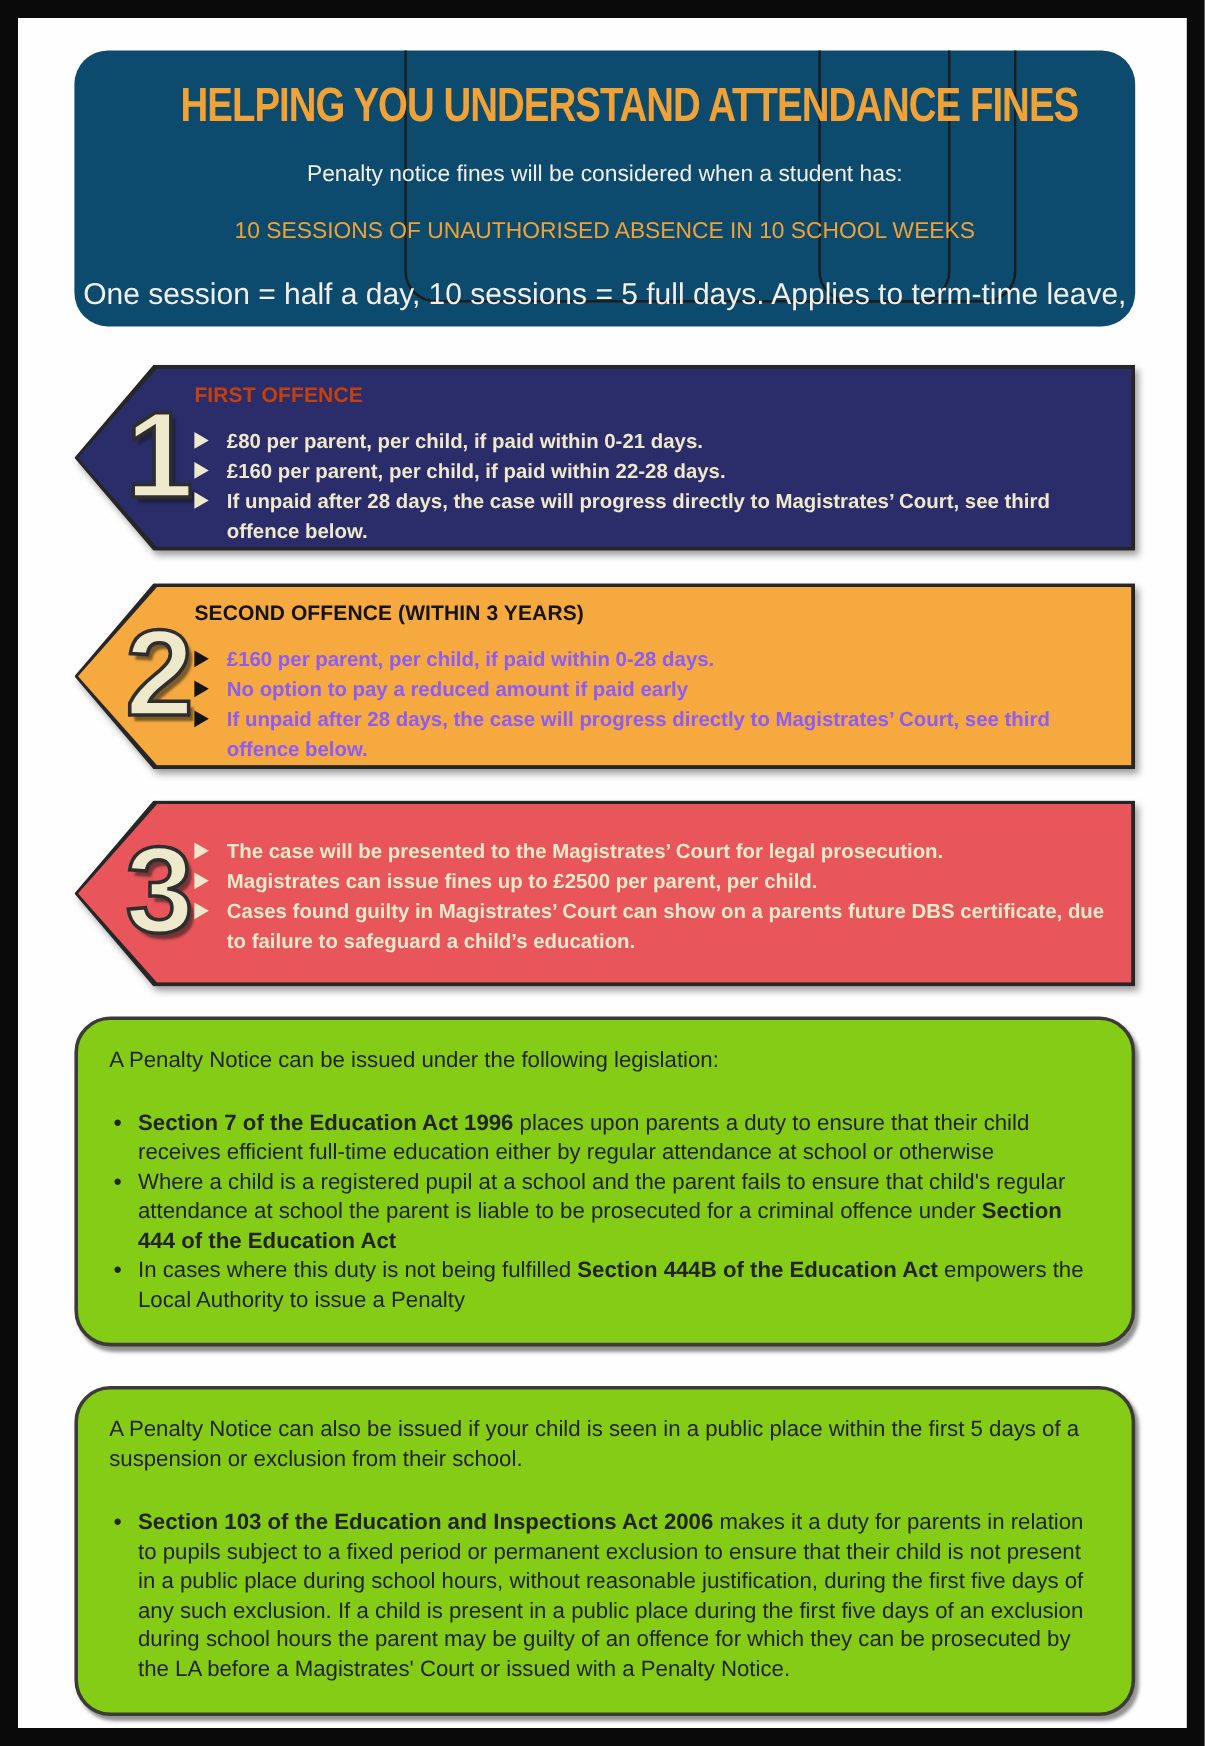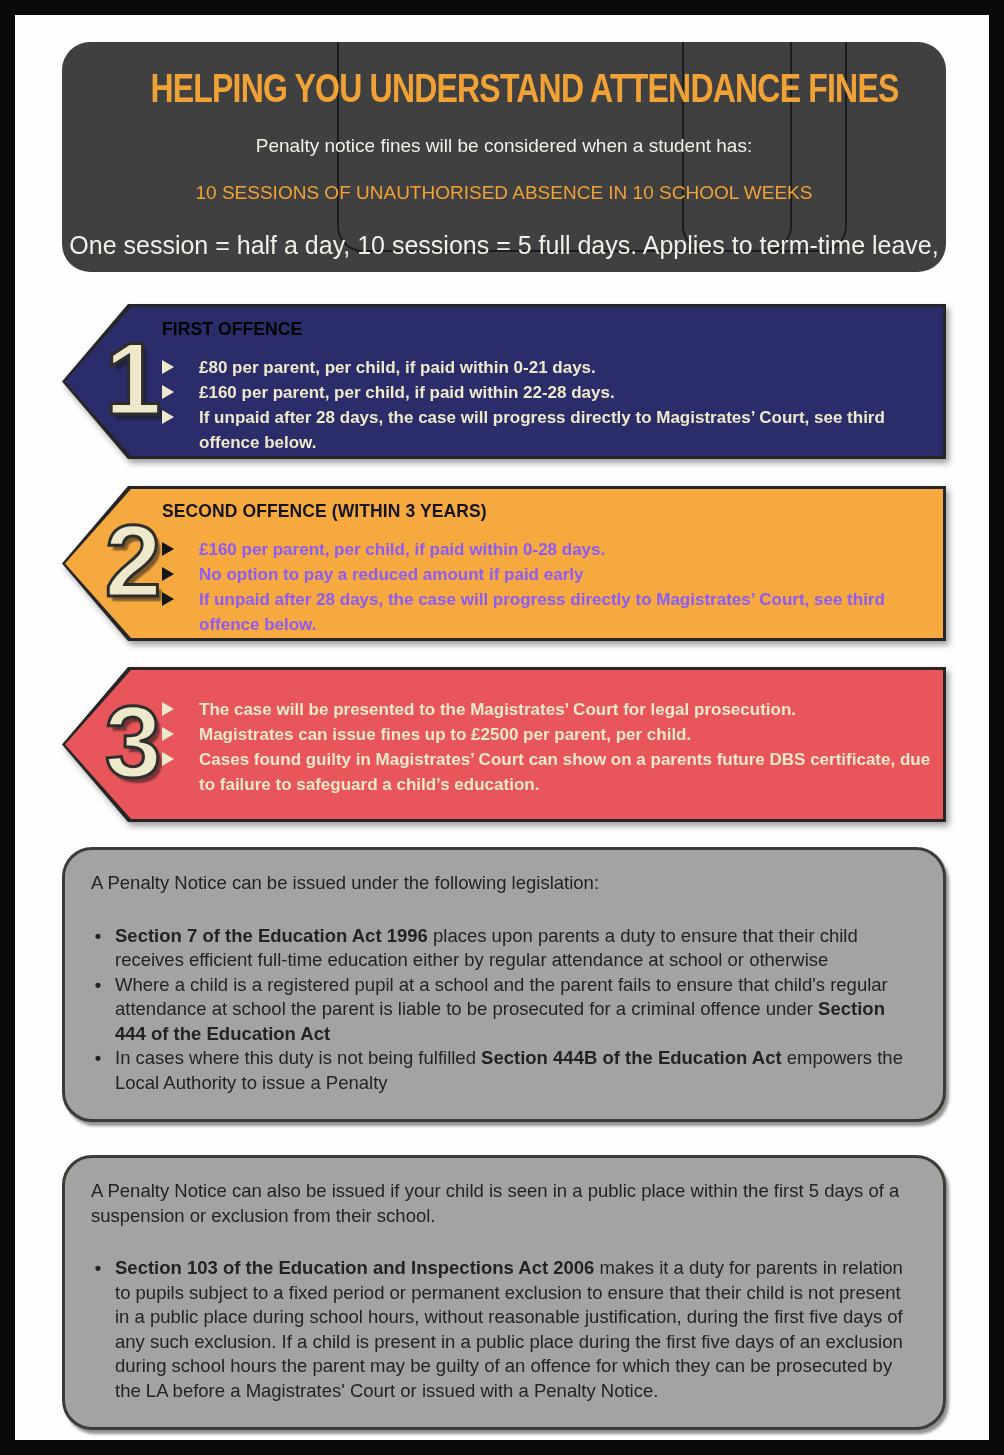--- a/index.html
+++ b/index.html
@@ -6,21 +6,21 @@
   * { margin:0; padding:0; box-sizing:border-box; }
   html,body { width:1004px; height:1455px; background:#ffffff; }
   body { font-family:"Liberation Sans", sans-serif; position:relative; }
 
   .frame { position:absolute; inset:0; border:15px solid #0a0a0a; background:#fefefe; }
 
   .content { position:absolute; left:62px; top:42px; width:884px; }
 
   
   .header {
-    position:relative; height:230px; background:#404040; border-radius:28px;
+    position:relative; height:230px; background:#0c4a6e; border-radius:28px;
     text-align:center; overflow:hidden; padding-top:24px;
   }
   .ghost { position:absolute; border:2px solid #1c1c1c; border-radius:26px; }
   .ghost-a { left:275px; top:-70px; width:455px; height:280px; }
   .ghost-b { left:620px; top:-50px; width:165px; height:260px; }
   .header h1 {
     position:relative; color:#f0a236; font-size:40px; font-weight:bold;
     white-space:nowrap; letter-spacing:-1px;
     transform:scaleX(0.80); transform-origin:50% 50%;
   }
@@ -55,38 +55,38 @@
 
   .band-number {
     position:absolute; left:28px; top:50%; transform:translateY(-53%);
     width:86px; text-align:center;
     font-size:102px; font-weight:bold; color:#efe9cc; line-height:1;
     -webkit-text-stroke:3px #2e2e2e;
     text-shadow:4px 5px 2px rgba(25,25,25,0.55);
   }
   .band-content { position:relative; margin-left:100px; padding:15px 12px 0 0; }
   .band-content h2 { font-size:17.5px; font-weight:bold; letter-spacing:0.1px; }
-  .band-1 .band-content h2, .band-3 .band-content h2 { color:#000000; }
+  .band-1 .band-content h2, .band-3 .band-content h2 { color:#c2410c; }
   .band-2 .band-content h2 { color:#141414; }
 
   .bullets { margin-top:15px; }
-  .brow { display:flex; gap:25px; }
+  .brow { display:flex; gap:15px; }
   .brow .btext { font-size:17px; font-weight:bold; line-height:25px; }
   .band-1 .btext, .band-3 .btext { color:#efe9cc; }
   .band-2 .btext { color:#8b5cf6; }
   .tri {
     flex:0 0 auto; width:0; height:0; margin-top:5px;
     border-top:7.5px solid transparent; border-bottom:7.5px solid transparent;
     border-left:12px solid #efe9cc;
   }
   .band-2 .tri { border-left-color:#141414; }
 
   
   .cream {
-    background:#a3a3a3; border:3px solid #3d3b35; border-radius:30px;
+    background:#84cc16; border:3px solid #3d3b35; border-radius:30px;
     box-shadow:3px 4px 3px rgba(40,40,40,0.5);
     padding:21px 28px 24px 26px;
     color:#232323; font-size:18.5px; line-height:24.5px;
   }
   .cream-1 { margin-top:25px; }
   .cream-2 { margin-top:33px; }
   .cream .intro { font-weight:normal; }
   .dots { margin-top:28px; }
   .drow { display:flex; gap:10px; }
   .drow .dot { flex:0 0 auto; width:14px; text-align:center; font-weight:bold; }

